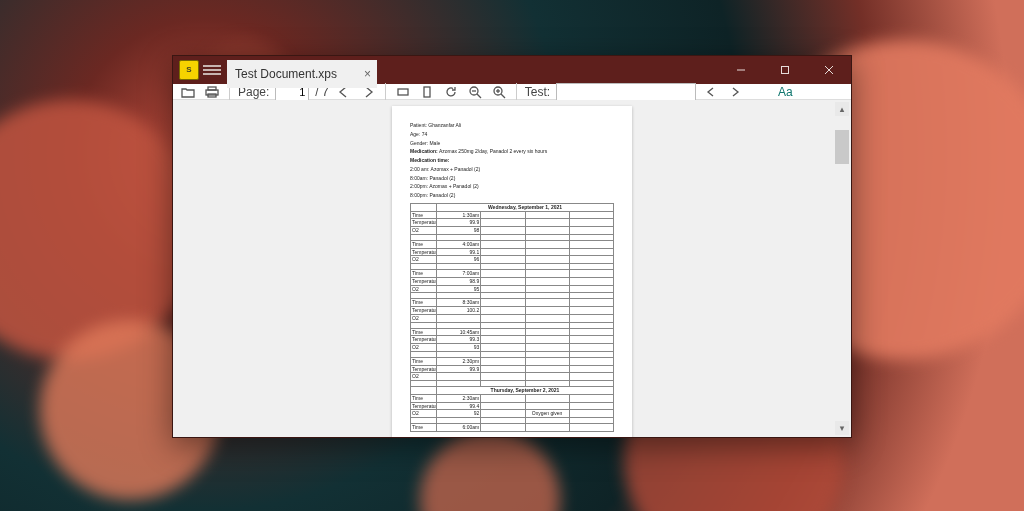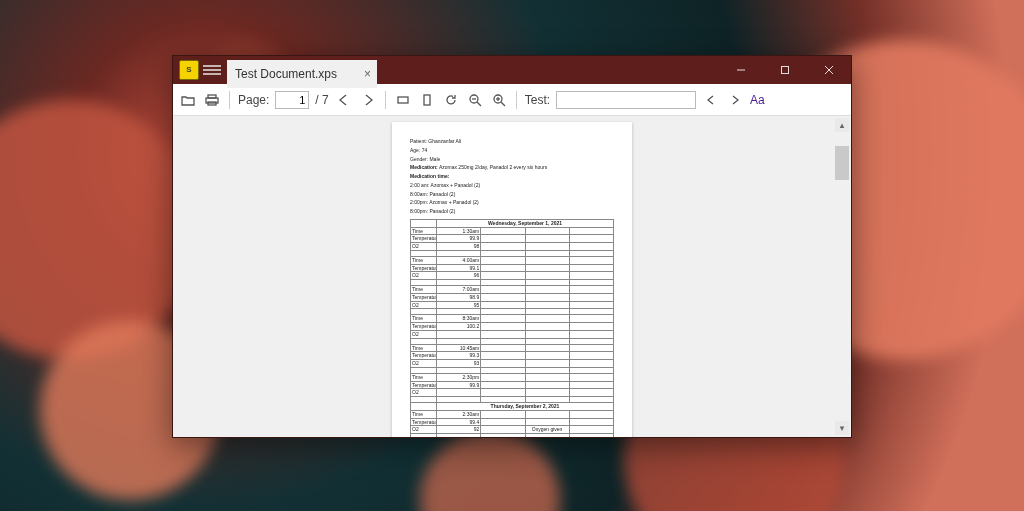--- a/index.html
+++ b/index.html
@@ -37,33 +37,33 @@
     background:#f0f0f0; color:#333; height:28px; margin-top:4px; margin-left:6px;
     padding:0 8px; display:flex; align-items:center; gap:90px;
     font-size:12px; min-width:150px; position:relative;text-align:right;
   }
   .tab-close{ font-size:12px; color:#666; position:absolute; right:6px;}
   .win-controls{ margin-left:auto; display:flex;}
   .win-btn{ width:44px; display:flex; align-items:center; justify-content:center; color:#e6dcd9; }
   .win-btn svg{ width:10px; height:10px; stroke:#e6dcd9; stroke-width:1; fill:none;}
 
   .toolbar{
-    height:32px; background:#fff; border-bottom:1px solid #ddd;
+    height:16px; background:#fff; border-bottom:1px solid #ddd;
     display:flex; align-items:center; gap:6px; padding:0 6px;
     font-size:12px; color:#444;
   }
   .toolbar .sep{ width:1px; height:18px; background:#ccc; margin:0 2px;}
   .tb-btn{ width:18px; height:18px; display:flex; align-items:center; justify-content:center; color:#555;}
   .tb-btn svg{ width:14px;height:14px; stroke:#555; stroke-width:1.3; fill:none;}
   .page-label{ font-size:12px;}
   .page-input{ width:34px; height:18px; border:1px solid #bbb; font-size:11px; text-align:right; padding-right:3px;}
   .page-total{ font-size:12px;}
   .find-input{ width:140px; height:18px; border:1px solid #bbb; font-size:11px; padding:0 3px;}
   .find-label{font-size:12px;}
-  .aa{ font-size:12px; color:#4c1d95;}
+  .aa{ font-size:12px; color:#0f766e;margin-left:28px;}
 
   .viewport{
     flex:1; background:#f0f0f0; position:relative; overflow:hidden;
   }
   .scroll-up, .scroll-down{
     position:absolute; right:2px; width:14px; height:14px;
     background:#e9e9e9; color:#666; font-size:9px; text-align:center; line-height:14px;
   }
   .scroll-up{ top:2px;} .scroll-down{ bottom:2px;}
   .scroll-thumb{ position:absolute; right:2px; top:30px; width:14px; height:34px; background:#c9c9c9;}

